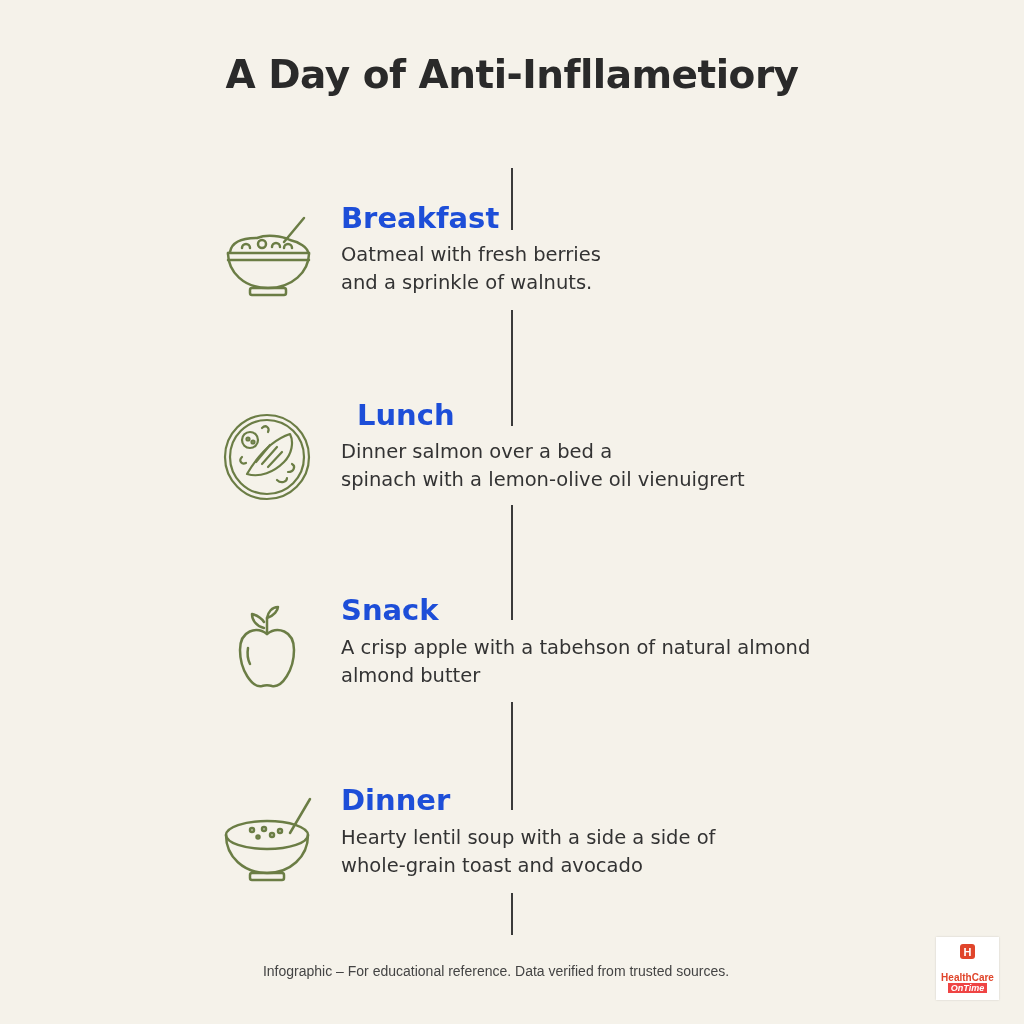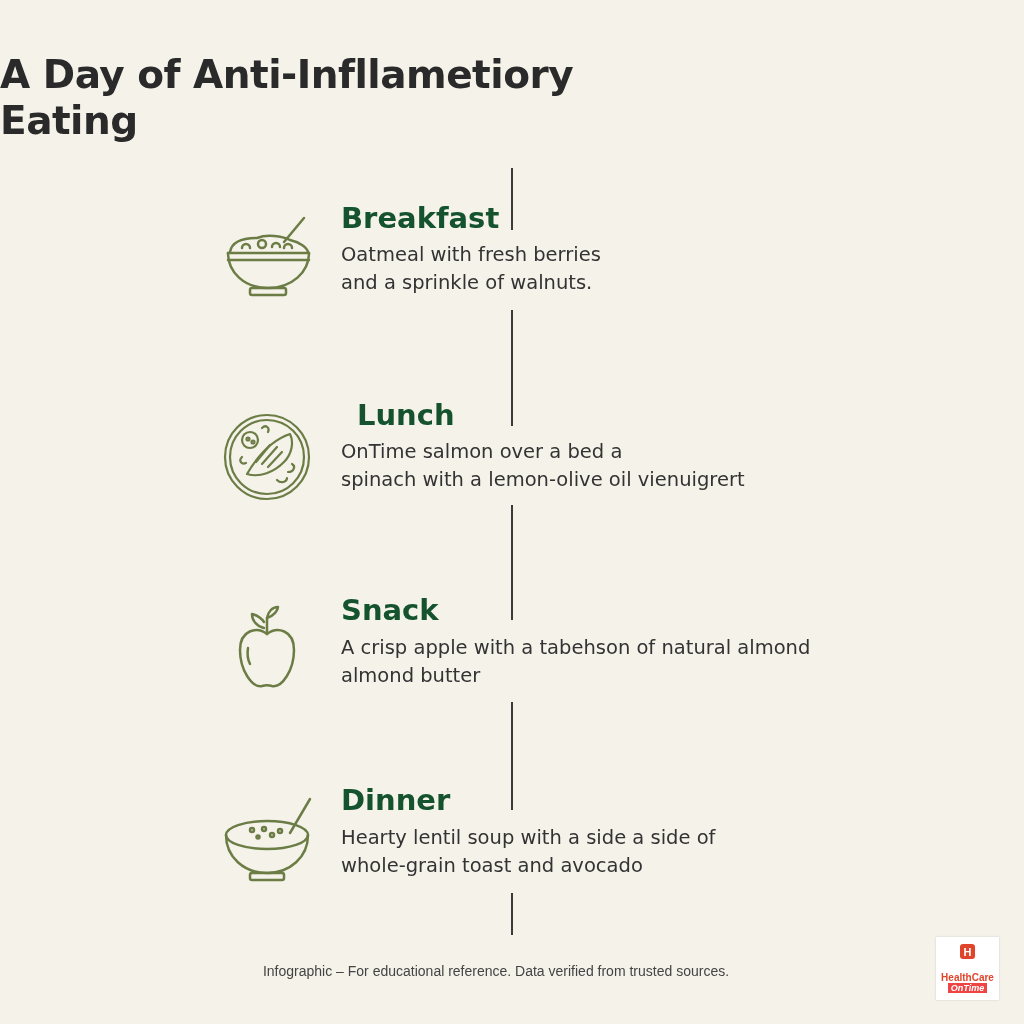--- a/index.html
+++ b/index.html
@@ -1,34 +1,33 @@
 <!DOCTYPE html>
 <html><head>
 <meta charset="utf-8">
 <style>
   html, body { margin:0; padding:0; }
   body { width:1024px; height:1024px; background:#f5f2ea; position:relative; overflow:hidden; font-family:"Liberation Sans", sans-serif; color:#2b2b2b; }
-  .title { position:absolute; left:0; top:52px; width:1024px; text-align:left; font-family:"DejaVu Sans", sans-serif; font-weight:bold; font-size:39px; line-height:46px; color:#2a2a2a; letter-spacing:-0.5px; }
+  .title { position:absolute; left:0; top:52px; width:1024px; text-align:center; font-family:"DejaVu Sans", sans-serif; font-weight:bold; font-size:39px; line-height:46px; color:#2a2a2a; letter-spacing:-0.5px; }
   .vline { position:absolute; left:511px; width:2px; background:#3a3a3a; }
   .icon { position:absolute; left:222px; width:90px; height:90px; }
   .icon svg { width:90px; height:90px; }
-  .meal-title { position:absolute; left:341px; font-family:"DejaVu Sans", sans-serif; font-weight:bold; font-size:29px; color:#14532d; line-height:34px; }
+  .meal-title { position:absolute; left:341px; font-family:"DejaVu Sans", sans-serif; font-weight:bold; font-size:29px; color:#1d4ed8; line-height:34px; }
   .meal-desc { position:absolute; left:341px; font-family:"DejaVu Sans", sans-serif; font-size:19.5px; line-height:28px; color:#333; white-space:pre-line; }
   .footer { position:absolute; left:0; top:963px; width:992px; text-align:center; font-family:"Liberation Sans", sans-serif; font-size:14px; color:#444; }
   .logo { position:absolute; left:936px; top:937px; width:63px; height:63px; background:#fff; box-shadow:0 0 2px rgba(0,0,0,0.15); display:flex; flex-direction:column; align-items:center; justify-content:center; }
   .logo .h { width:15px; height:15px; background:#e0452b; border-radius:3px; color:#fff; font-weight:bold; font-size:11px; display:flex; align-items:center; justify-content:center; font-family:"Liberation Sans", sans-serif; }
   .logo .hc { color:#e0452b; font-weight:bold; font-size:10px; margin-top:13px; font-family:"Liberation Sans", sans-serif; }
   .logo .ot { background:#ef4444; color:#fff; font-style:italic; font-weight:bold; font-size:9px; padding:0 3px; font-family:"Liberation Sans", sans-serif; }
 </style>
 </head>
 <body>
 
 <div class="title">
   <div>A Day of Anti-Infllametiory</div>
-  <div>Eating</div>
 </div>
 
 <div class="vline" style="top:168px;height:62px;"></div>
 <div class="vline" style="top:310px;height:116px;"></div>
 <div class="vline" style="top:505px;height:115px;"></div>
 <div class="vline" style="top:702px;height:108px;"></div>
 <div class="vline" style="top:893px;height:42px;"></div>
 
 <div class="icon" style="top:210px;">
   <svg viewBox="0 0 90 90" fill="none" stroke="#6b7d45" stroke-width="2.5" stroke-linecap="round" stroke-linejoin="round">
@@ -59,21 +58,21 @@
     <circle cx="28" cy="28" r="8"></circle>
       <circle cx="26" cy="27" r="1.5"></circle>
       <circle cx="31" cy="30" r="1.5"></circle>
     <path d="M40 16 c4 -4 8 0 6 4"></path>
       <path d="M20 45 c-4 4 0 8 4 6"></path>
       <path d="M55 68 c4 4 10 2 10 -2"></path>
       <path d="M66 60 c6 0 8 -6 4 -8"></path>
   </svg>
 </div>
 <div class="meal-title" style="top:398px;margin-left:16px;">Lunch</div>
-<div class="meal-desc" style="top:438px;">OnTime salmon over a bed a
+<div class="meal-desc" style="top:438px;">Dinner salmon over a bed a
 spinach with a lemon-olive oil vienuigrert</div>
 
 <div class="icon" style="top:604px;">
   <svg viewBox="0 0 90 90" fill="none" stroke="#6b7d45" stroke-width="2.5" stroke-linecap="round" stroke-linejoin="round">
     <path d="M45 30 L45 14"></path>
     <path d="M45 14 C52 12 56 6 56 3 C50 3 46 8 45 14"></path>
     <path d="M42 18 C38 12 30 10 30 10 C30 16 34 22 42 24"></path>
     <path d="M45 30 C35 22 18 26 18 46 C18 66 30 84 40 82 C43 81 47 81 50 82 C60 84 72 66 72 46 C72 26 55 22 45 30 Z"></path>
     <path d="M26 44 C25 50 26 56 28 60"></path>
   </svg>

